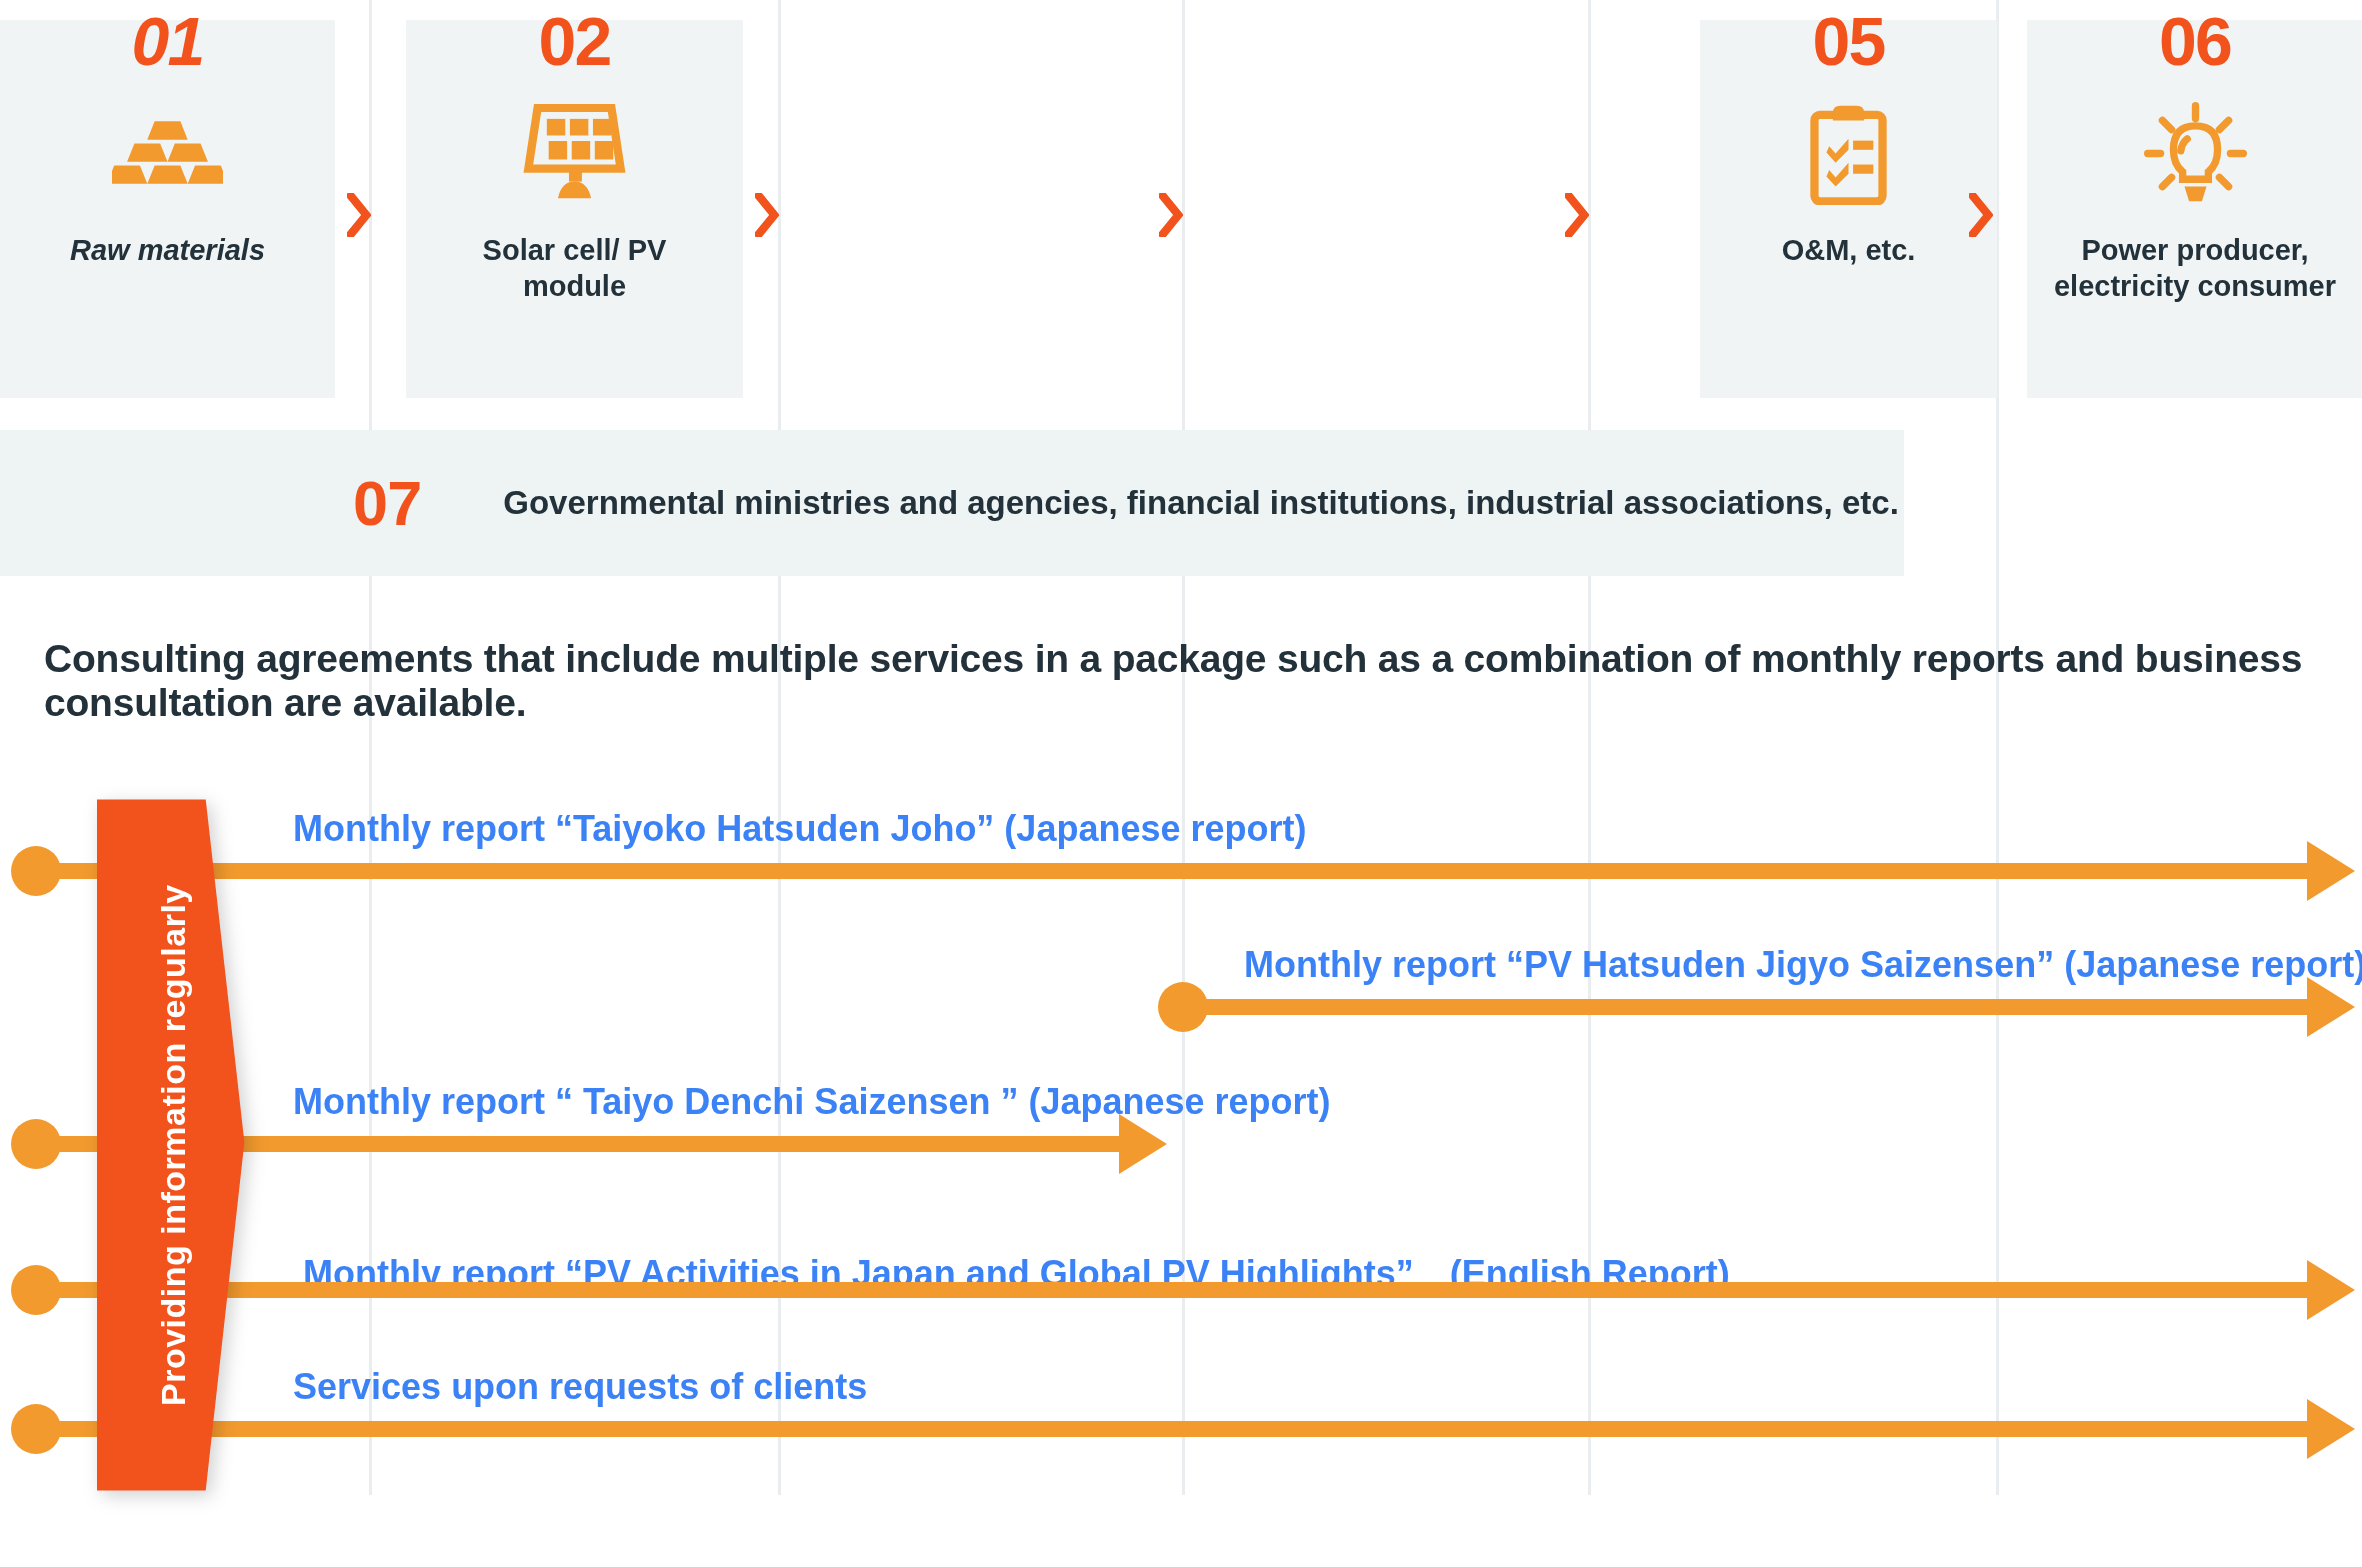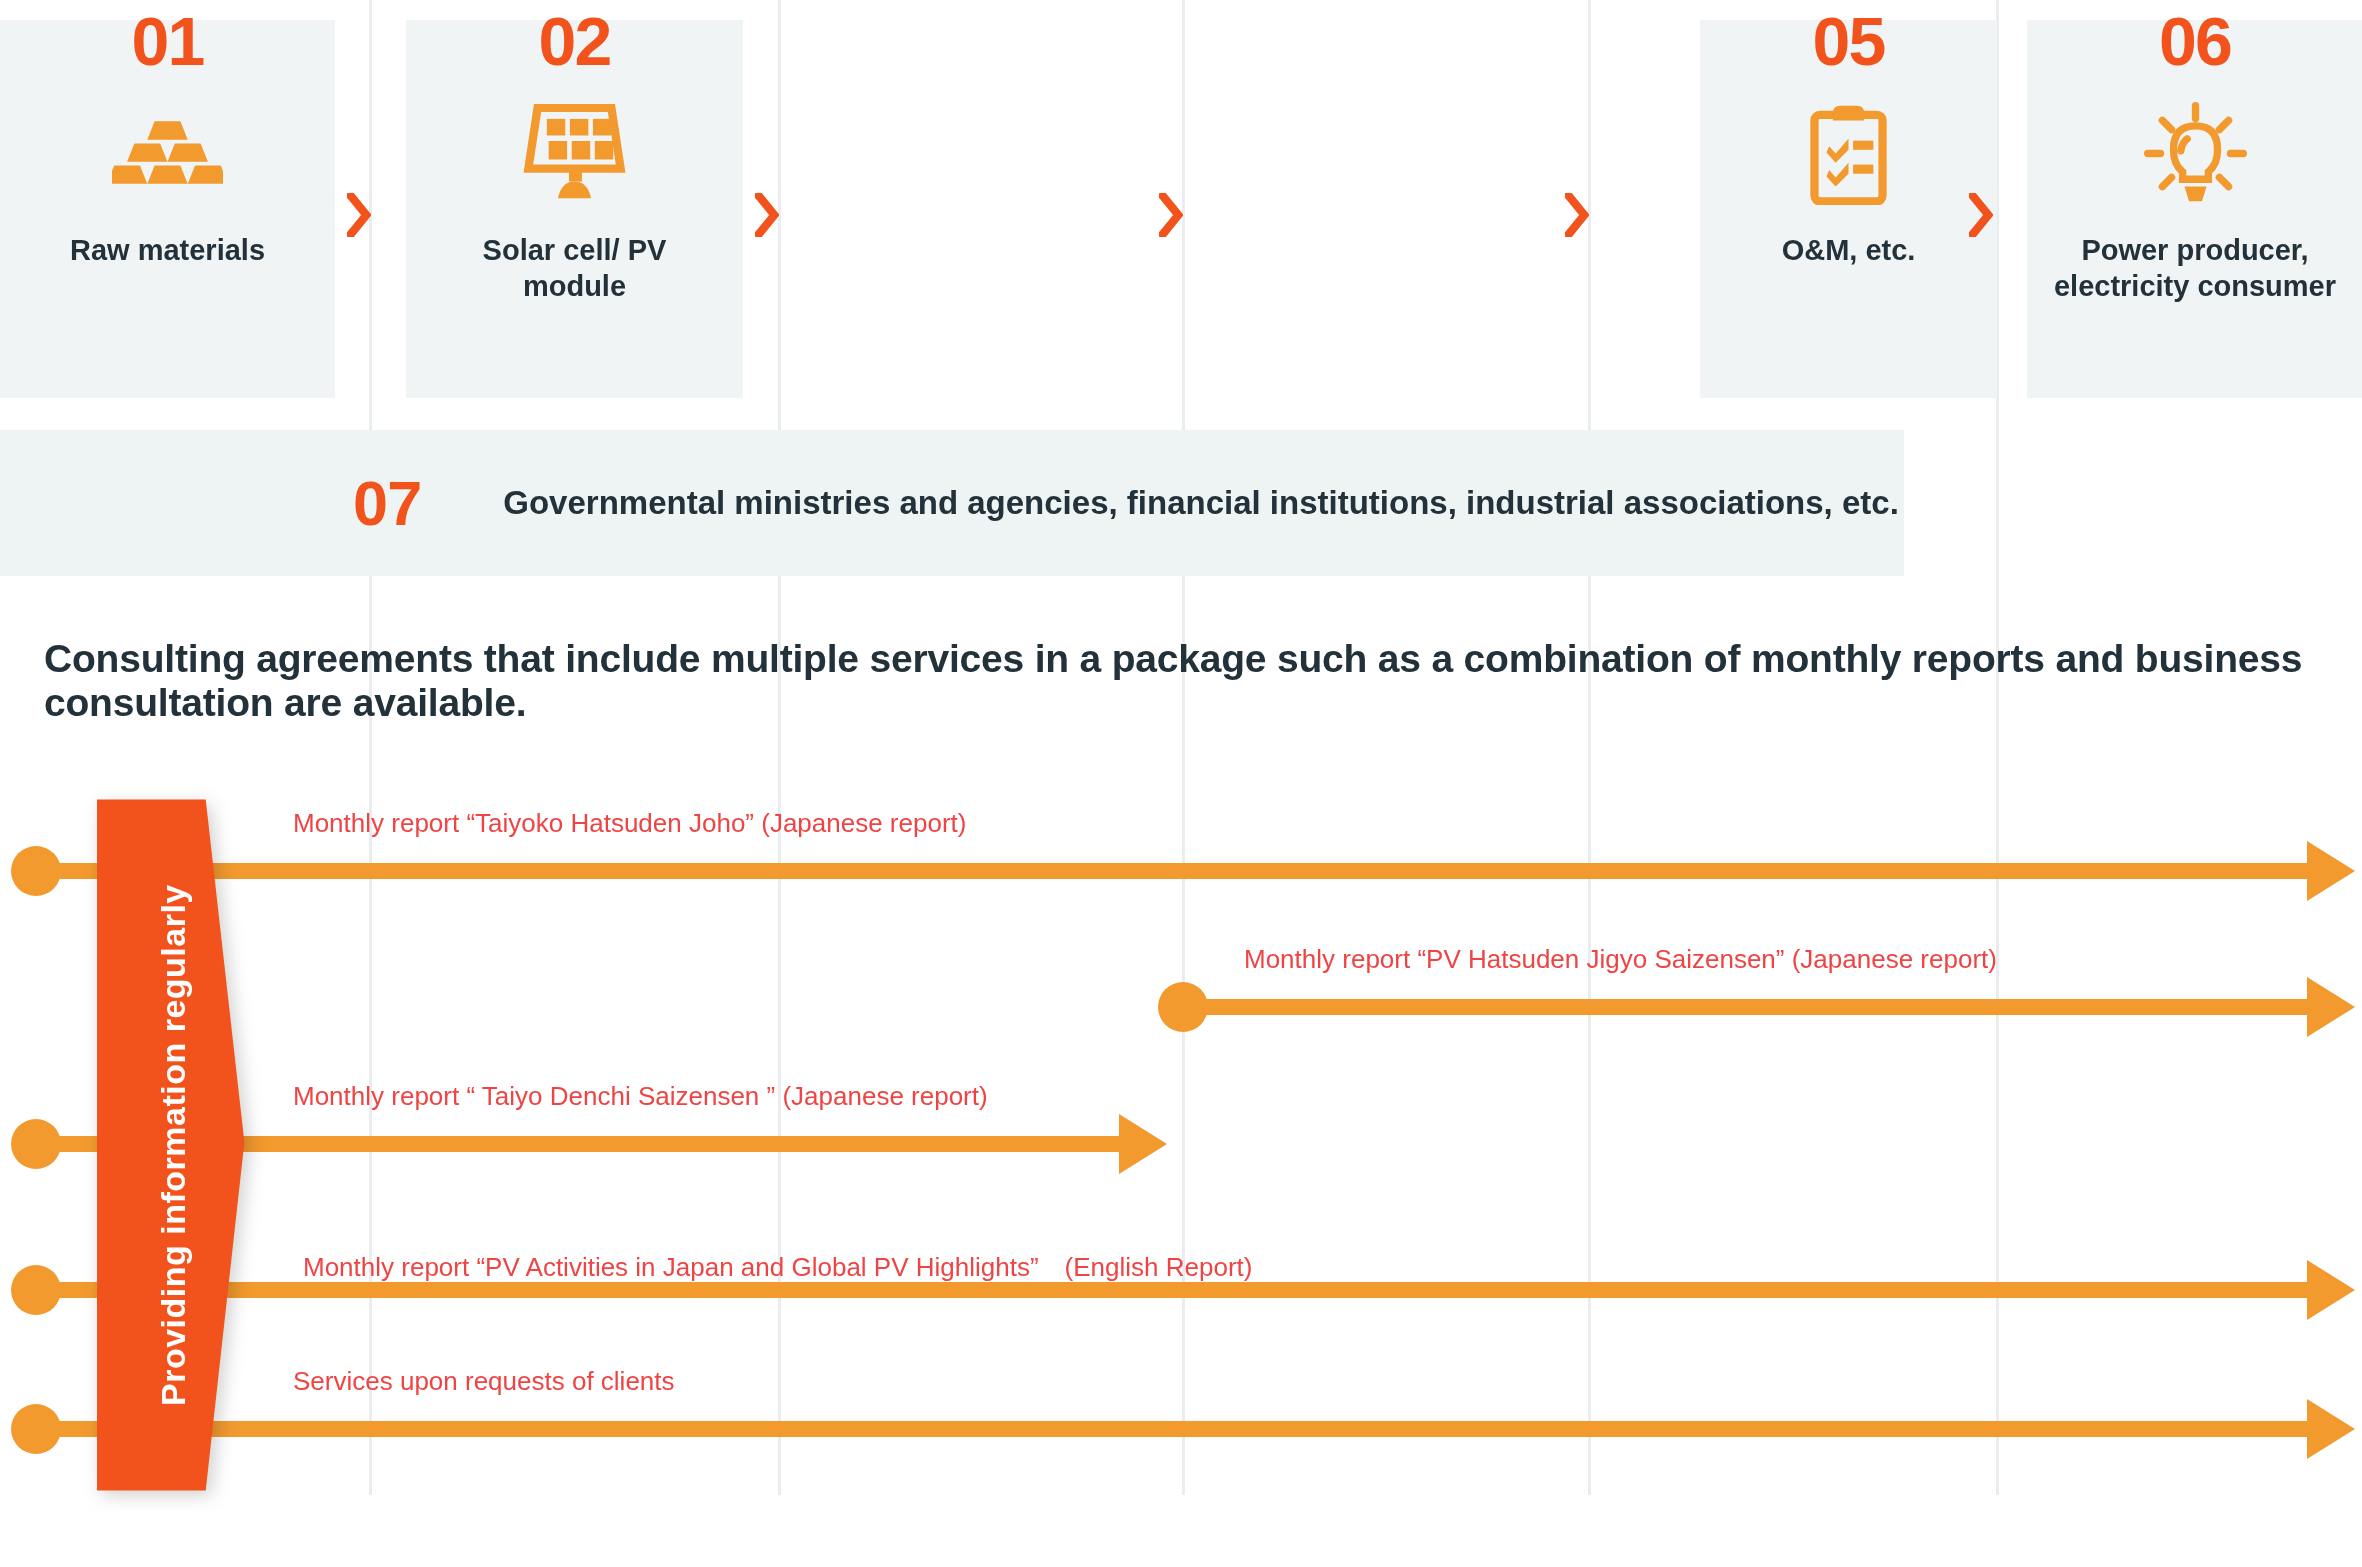--- a/index.html
+++ b/index.html
@@ -81,38 +81,38 @@
   .arrow-dot{
     position:absolute;width:50px;height:50px;border-radius:50%;
     background:#f29a2e;top:-16.6px;
   }
   .arrow-head{
     position:absolute;top:-22px;width:0;height:0;
     border-top:30px solid transparent;border-bottom:30px solid transparent;
     border-left:48px solid #f29a2e;
   }
   .arrow-label{
-    position:absolute;font-size:26px;font-weight:normal;color:#ef4444;
+    position:absolute;font-size:36px;font-weight:bold;color:#3b82f6;
     white-space:nowrap;
   }
 </style>
 </head>
 <body>
 
 <div id="stage">
 
   <div class="grid-line" style="left:369px;height:1495px;"></div>
   <div class="grid-line" style="left:778px;height:1495px;"></div>
   <div class="grid-line" style="left:1182px;height:1495px;"></div>
   <div class="grid-line" style="left:1588px;height:1495px;"></div>
   <div class="grid-line" style="left:1996px;height:1495px;"></div>
 
   <div id="chain">
 
-    <div class="chain-card" style="left:0px;width:335px;">
+    <div class="chain-card" style="left:0px;width:335px;font-style:italic;">
       <div class="chain-num">01</div>
       <div class="chain-icon">
         <svg width="111" height="79" viewBox="0 0 120 86">
           <g fill="#f29a2e">
             <path d="M46 8 h28 l8 20 h-44 z"></path>
             <path d="M24 32 h28 l8 20 h-44 z"></path>
             <path d="M68 32 h28 l8 20 h-44 z"></path>
             <path d="M2 56 h28 l8 20 h-44 z"></path>
             <path d="M46 56 h28 l8 20 h-44 z"></path>
             <path d="M90 56 h28 l8 20 h-44 z"></path>

